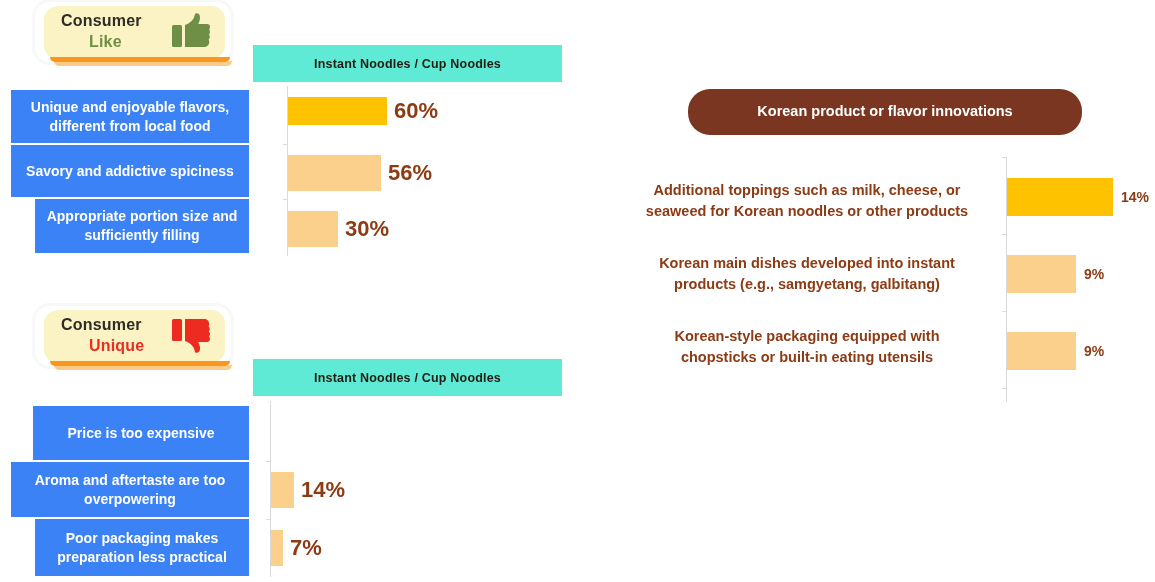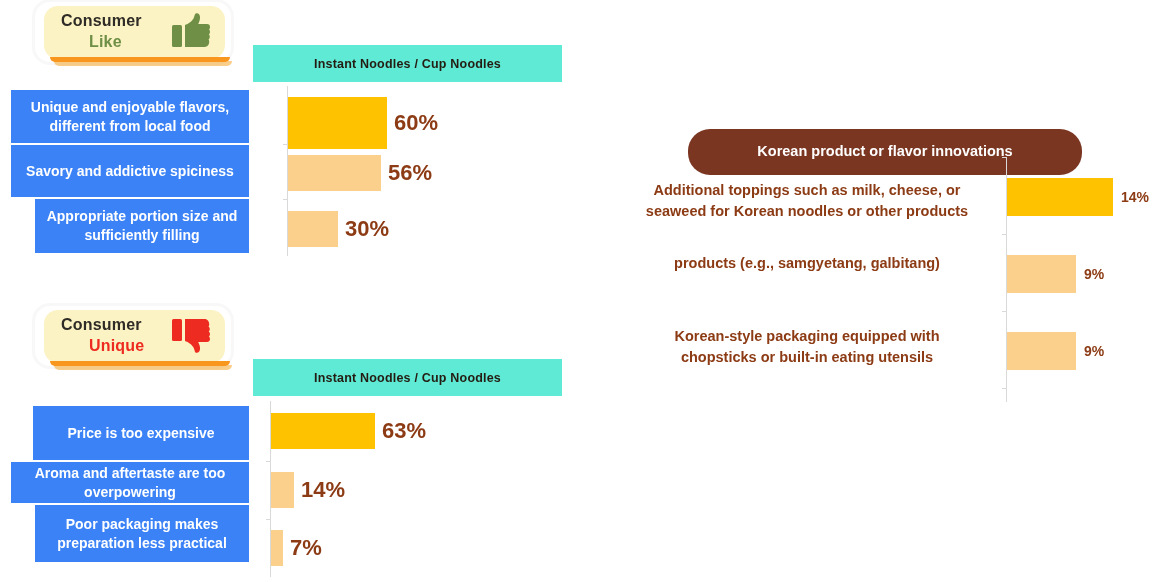--- a/index.html
+++ b/index.html
@@ -107,21 +107,20 @@
     background:#7a3621;
     border-radius:22px;
     color:#ffffff;
     display:flex;flex-direction:column;
     align-items:center;justify-content:center;
     font-size:14.5px;font-weight:bold;
     line-height:1.45;
     text-align:center;
     padding:12px 18px;
     box-sizing:border-box;
-    margin-top:40px;
   }
   .rlabel{
     position:absolute;
     text-align:center;
     font-size:14.5px;font-weight:bold;
     color:#8c3b14;
     line-height:1.45;
   }
 </style>
 </head>
@@ -148,21 +147,21 @@
     <div class="lrow" style="height:55px;">Unique and enjoyable flavors, different from local food</div>
     <div class="lrow" style="height:54px;">Savory and addictive spiciness</div>
     <div class="lrow" style="height:54px;">Appropriate portion size and sufficiently filling</div>
   </div>
 
   <div class="plot" style="left:287px;top:86px;width:270px;height:170px;">
     <span class="axis"></span>
     <span class="tick" style="top:58px;"></span>
     <span class="tick" style="top:113px;"></span>
 
-    <div class="barrow" style="top:11px;height:52px;">
+    <div class="barrow" style="top:11px;height:28px;">
       <span class="bar strong" style="width:99px;"></span>
       <span class="barval">60%</span>
     </div>
     <div class="barrow" style="top:69px;height:36px;">
       <span class="bar soft" style="width:93px;"></span>
       <span class="barval">56%</span>
     </div>
     <div class="barrow" style="top:125px;height:36px;">
       <span class="bar soft" style="width:50px;"></span>
       <span class="barval">30%</span>
@@ -179,53 +178,50 @@
       </svg>
     </span>
     <span class="underline2"></span>
     <span class="underline"></span>
   </div>
 
   <div class="colhead" style="left:253px;top:359px;width:309px;height:37px;">Instant Noodles / Cup Noodles</div>
 
   <div class="labelpanel" style="left:11px;top:406px;width:238px;height:170px;">
     <div class="lrow" style="height:56px;margin-left:22px;">Price is too expensive</div>
-    <div class="lrow" style="height:43px;">Aroma and aftertaste are too overpowering</div>
+    <div class="lrow" style="height:57px;">Aroma and aftertaste are too overpowering</div>
     <div class="lrow" style="height:57px;">Poor packaging makes preparation less practical</div>
   </div>
 
   <div class="plot" style="left:270px;top:401px;width:280px;height:176px;">
     <span class="axis"></span>
     <span class="tick" style="top:60px;"></span>
     <span class="tick" style="top:118px;"></span>
 
-    <div class="barrow" style="top:12px;height:36px;">
-      <span class="bar strong" style="width:104px;"></span>
-      <span class="barval">63%</span>
-    </div>
     <div class="barrow" style="top:71px;height:36px;">
       <span class="bar soft" style="width:23px;"></span>
       <span class="barval">14%</span>
     </div>
     <div class="barrow" style="top:129px;height:36px;">
       <span class="bar soft" style="width:12px;"></span>
       <span class="barval">7%</span>
     </div>
   </div>
 
   <div class="pill" style="left:688px;top:89px;width:394px;height:46px;">
     <span>Korean product or flavor innovations</span>
   </div>
 
   <div class="rlabel" style="left:620px;top:180px;width:374px;">
     <div>Additional toppings such as milk, cheese, or</div>
     <div>seaweed for Korean noodles or other products</div>
   </div>
 
   <div class="rlabel" style="left:620px;top:253px;width:374px;">
+    <div>Korean main dishes developed into instant</div>
     <div>products (e.g., samgyetang, galbitang)</div>
   </div>
 
   <div class="rlabel" style="left:620px;top:326px;width:374px;">
     <div>Korean-style packaging equipped with</div>
     <div>chopsticks or built-in eating utensils</div>
   </div>
 
   <div class="plot" style="left:1006px;top:157px;width:148px;height:245px;">
     <span class="axis"></span>

